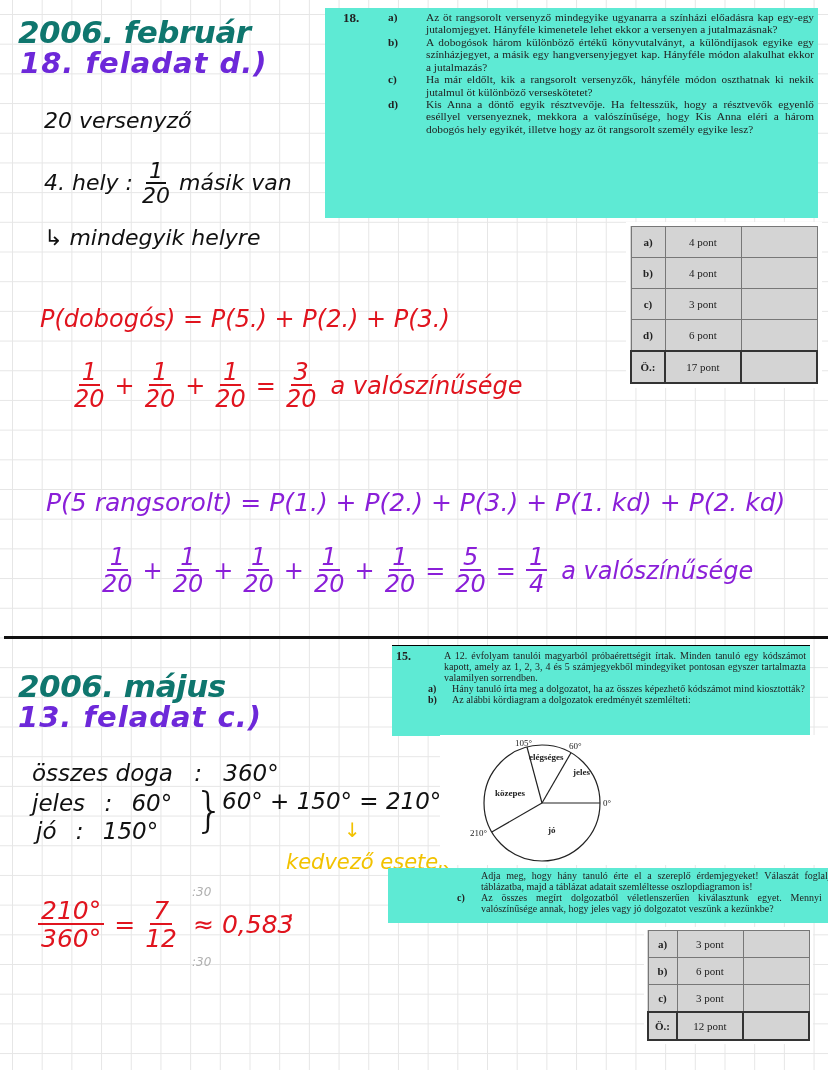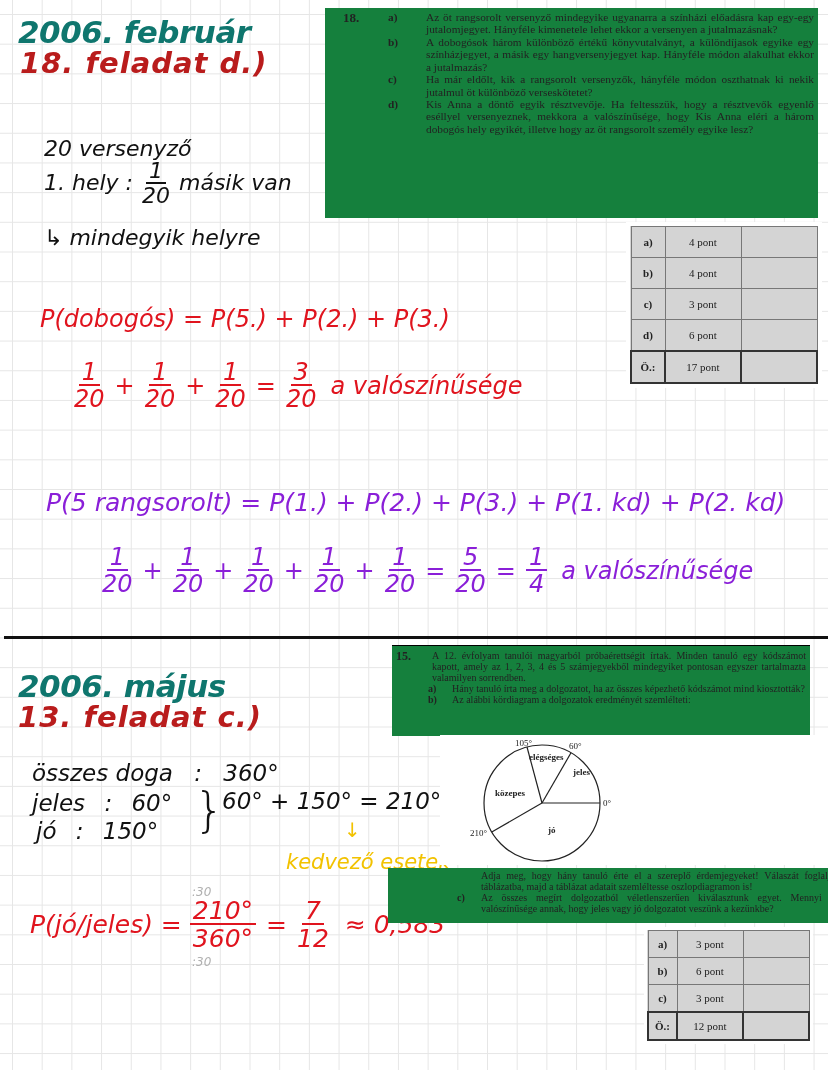--- a/index.html
+++ b/index.html
@@ -9,31 +9,31 @@
     background-image:
       linear-gradient(to right, #e6e6e6 1px, transparent 1px),
       linear-gradient(to bottom, #e6e6e6 1px, transparent 1px);
     background-size: 29.7px 29.7px;
     background-position: 12px 14px;
     font-family: "Liberation Serif", serif;
   }
   .abs { position: absolute; }
   .hand { font-family: "DejaVu Sans", sans-serif; font-style: italic; white-space: nowrap; }
   .title-black { color: #0f766e; font-weight: bold; font-size: 31px; letter-spacing: -0.5px; }
-  .title-gray { color: #b91c1c; font-weight: bold; font-size: 29px; letter-spacing: 1px; }
+  .title-gray { color: #6d28d9; font-weight: bold; font-size: 29px; letter-spacing: 1px; }
   .ink-black { color: #111; font-size: 22px; }
   .ink-red { color: #e0141e; font-size: 24px; }
   .ink-purple { color: #8a1fd8; font-size: 24px; }
   .ink-yellow { color: #f2c200; font-size: 20px; }
   .frac { display: inline-flex; flex-direction: column; align-items: center; vertical-align: middle; line-height: 1; margin: 0 2px; }
   .frac .num { padding: 0 3px; border-bottom: 2px solid currentColor; }
   .frac .den { padding-top: 1px; }
   .op { margin: 0 8px; }
 
-  .exam { background: #15803d; color: #222; font-size: 11.3px; line-height: 1.1; }
+  .exam { background: #5eead4; color: #222; font-size: 11.3px; line-height: 1.1; }
   .exam .qnum { position: absolute; left: 0; top: 0; font-weight: bold; font-size: 13px; }
   .exam .stem { margin-left: 45px; text-align: justify; }
   .exam .sub { display: flex; margin-left: 45px; }
   .exam .sub .lbl { width: 38px; flex: none; font-weight: bold; }
   .exam .sub .txt { flex: 1; text-align: justify; }
 
   table.score { border-collapse: collapse; background: #d4d4d4; font-family: "Liberation Serif", serif; font-size: 11px; color: #222; }
   table.score td { border: 1px solid #777; text-align: center; height: 28px; }
   table.score td.l { width: 30px; font-weight: bold; }
   table.score td.p { width: 72px; }
@@ -45,23 +45,23 @@
   table.score.small td.e { width: 62px; }
 
   .divider { left: 4px; top: 636px; width: 824px; height: 3px; background: #111; }
 </style>
 </head>
 <body>
 
 <div class="abs hand title-black" style="left:18px;top:14px;">2006. február</div>
 <div class="abs hand title-gray" style="left:20px;top:46px;">18. feladat d.)</div>
 
-<div class="abs hand ink-black" style="left:44px;top:108px;margin-top:28px;">20 versenyző</div>
+<div class="abs hand ink-black" style="left:44px;top:108px;">20 versenyző</div>
 <div class="abs hand ink-black" style="left:44px;top:160px;">
-  <span>1. hely :</span>
+  <span>4. hely :</span>
   <span class="frac">
       <span class="num">1</span>
       <span class="den">20</span>
     </span>
   <span>másik van</span>
 </div>
 <div class="abs hand ink-black" style="left:44px;top:225px;">↳ mindegyik helyre</div>
 
 <div class="abs hand ink-red" style="left:40px;top:305px;">P(dobogós) = P(5.) + P(2.) + P(3.)</div>
 <div class="abs hand ink-red" id="red-line2" style="left:72px;top:360px;display:flex;align-items:center;">
@@ -202,37 +202,36 @@
 </div>
 <div class="abs hand ink-black" style="left:194px;top:782px;font-size:48px;font-style:normal;font-weight:100;">}</div>
 <div class="abs hand ink-black" style="left:222px;top:788px;font-size:23px;">60° + 150° = 210°</div>
 <div class="abs hand ink-yellow" style="left:344px;top:818px;font-size:20px;font-style:normal;">↓</div>
 <div class="abs hand ink-yellow" style="left:286px;top:850px;font-size:21px;">kedvező esetek</div>
 
 <div class="abs hand" style="left:192px;top:885px;color:#b0b0b0;font-size:12px;">:30</div>
 <div class="abs hand" style="left:192px;top:955px;color:#b0b0b0;font-size:12px;">:30</div>
 
 <div class="abs hand ink-red" style="left:30px;top:898px;display:flex;align-items:center;font-size:25px;">
-  <span>P(jó/jeles) =</span>
   <span class="frac" style="margin-left:8px">
       <span class="num">210°</span>
       <span class="den">360°</span>
     </span>
   <span class="op">=</span>
   <span class="frac">
       <span class="num">7</span>
       <span class="den">12</span>
     </span>
   <span style="margin-left:14px">≈ 0,583̇</span>
 </div>
 
 <div class="abs exam" style="left:392px;top:645px;width:418px;height:90px;font-size:10px;border-top:1px solid #000000;">
   <div style="position:relative;padding:4px 4px 0 4px;">
     <span class="qnum" style="left:4px;top:4px;font-size:12px;">15.</span>
-    <div class="stem" style="margin-left:36px">A 12. évfolyam tanulói magyarból próbaérettségit írtak. Minden tanuló egy kódszámot kapott, amely az 1, 2, 3, 4 és 5 számjegyekből mindegyiket pontosan egyszer tartalmazta valamilyen sorrendben.</div>
+    <div class="stem" style="margin-left:48px">A 12. évfolyam tanulói magyarból próbaérettségit írtak. Minden tanuló egy kódszámot kapott, amely az 1, 2, 3, 4 és 5 számjegyekből mindegyiket pontosan egyszer tartalmazta valamilyen sorrendben.</div>
     <div class="sub" style="margin-left:32px">
         <span class="lbl" style="width:24px">a)</span>
         <span class="txt">Hány tanuló írta meg a dolgozatot, ha az összes képezhető kódszámot mind kiosztották?</span>
       </div>
     <div class="sub" style="margin-left:32px">
         <span class="lbl" style="width:24px">b)</span>
         <span class="txt">Az alábbi kördiagram a dolgozatok eredményét szemlélteti:</span>
       </div>
   </div>
 </div>

